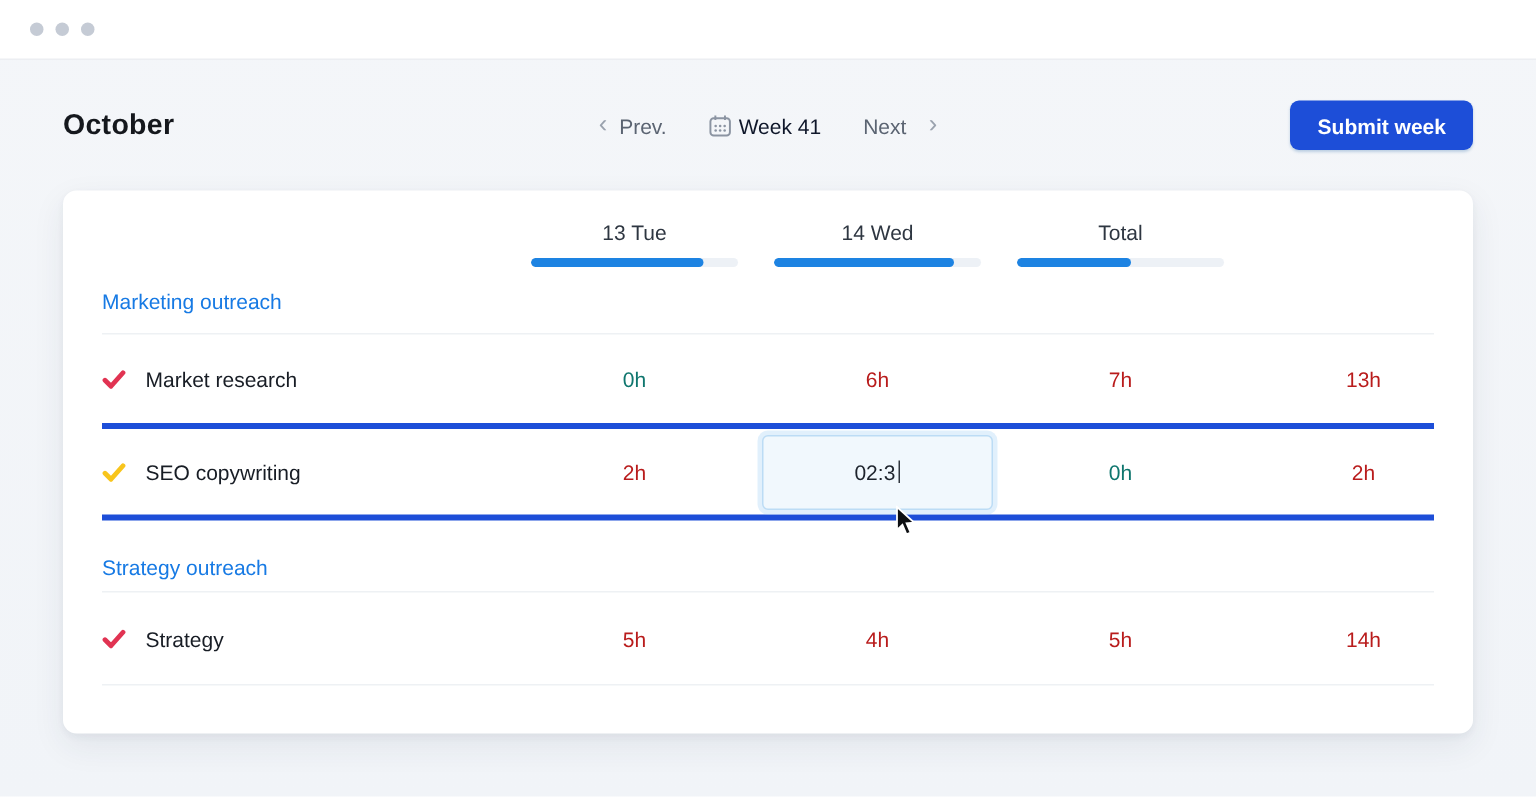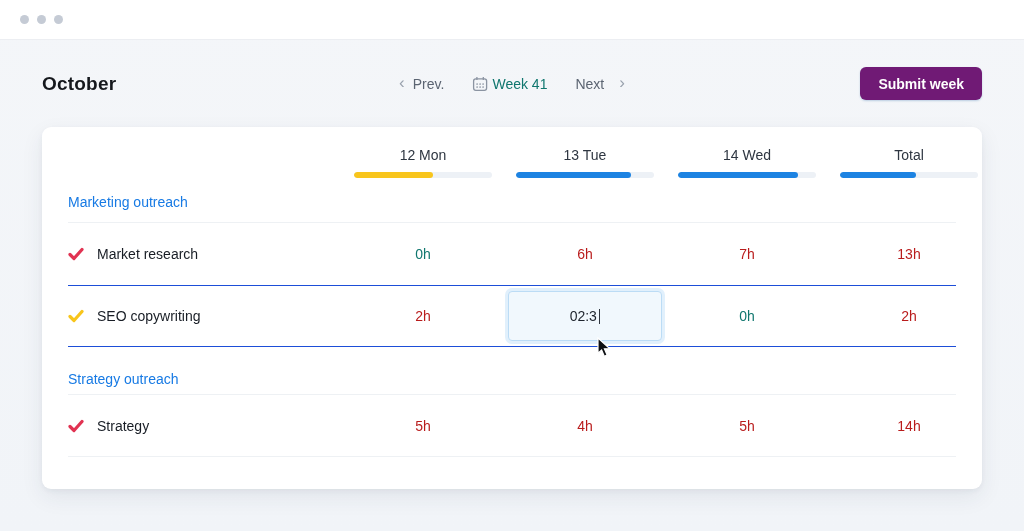--- a/index.html
+++ b/index.html
@@ -23,25 +23,25 @@
     position:relative; height:87px; display:flex; align-items:center;
     padding:0 42px; justify-content:space-between;
   }
   .page-title { font-size:19px; font-weight:bold; color:#15181d; letter-spacing:.2px; }
   .week-nav {
     position:absolute; left:50%; transform:translateX(-50%);
     display:flex; align-items:center; gap:10px; color:#5b6472; font-size:14px;
   }
   .nav-btn { display:flex; align-items:center; gap:8px; cursor:pointer; }
   .chev { color:#9aa2ae; font-size:17px; line-height:1; position:relative; top:-1px; }
-  .week-pill { display:flex; align-items:center; gap:4px; margin:0 18px; color:#0f766e; }
+  .week-pill { display:flex; align-items:center; gap:4px; margin:0 18px; color:#0f172a; }
   .cal-icon { display:inline-flex; color:#8b94a2; }
   .next-group { gap:15px; }
   .submit-btn {
-    background:#701a75; color:#ffffff; font-weight:bold; font-size:14px;
+    background:#1d4ed8; color:#ffffff; font-weight:bold; font-size:14px;
     border:none; border-radius:6px; padding:9px 18px; height:33px; cursor:pointer;
     box-shadow:0 1px 2px rgba(20,90,160,.25);
     font-family:inherit;
   }
 
   
   .card {
     margin:0 42px; width:940px; height:362px; background:#ffffff;
     border-radius:9px; box-shadow:0 8px 22px rgba(40,55,80,.08), 0 2px 5px rgba(40,55,80,.05);
     overflow:hidden;
@@ -57,21 +57,21 @@
   .col-label { font-size:14px; color:#2e3641; display:block; }
   .bar-track {
     margin-top:9px; height:6px; border-radius:3px; background:#edf1f6; overflow:hidden;
   }
   .bar-fill { height:6px; border-radius:3px; background:#1d83e2; }
 
   .section-row { padding-top:15px; padding-bottom:11px; border-bottom:1px solid #eef1f4; }
   .section-row.second { padding-top:23px; padding-bottom:6px; }
   .section-title { font-size:14px; color:#177ae4; cursor:pointer; }
 
-  .activity-row { border-bottom:1px solid #1d4ed8; height:63px; }
+  .activity-row { border-bottom:4px solid #1d4ed8; height:63px; }
   .activity-row.r2 { height:61px; }
   .activity-row.r3 { height:62px; border-bottom:1px solid #eef1f4; }
   .name-cell { display:flex; align-items:center; gap:13px; }
   .check { display:inline-flex; cursor:pointer; }
   .activity-name { font-size:14px; color:#181d25; font-weight:500; }
   .val { text-align:center; font-size:14px; color:#b91c1c; font-weight:400; }
   .val.muted { color:#0f766e; font-weight:400; }
 
   .input-wrap { display:flex; justify-content:center; }
   .time-input {
@@ -127,26 +127,20 @@
   </div>
 
   <button class="submit-btn">Submit week</button>
 </div>
 
 <div class="card">
 
   <div class="grid pad header-row">
     <div></div>
     <div class="col-head">
-      <span class="col-label">12 Mon</span>
-      <div class="bar-track">
-          <div class="bar-fill" style="width: 57%; background: rgb(248, 197, 28);"></div>
-        </div>
-    </div>
-    <div class="col-head">
       <span class="col-label">13 Tue</span>
       <div class="bar-track">
           <div class="bar-fill" style="width: 83%; background: rgb(29, 131, 226);"></div>
         </div>
     </div>
     <div class="col-head">
       <span class="col-label">14 Wed</span>
       <div class="bar-track">
           <div class="bar-fill" style="width: 87%; background: rgb(29, 131, 226);"></div>
         </div>

